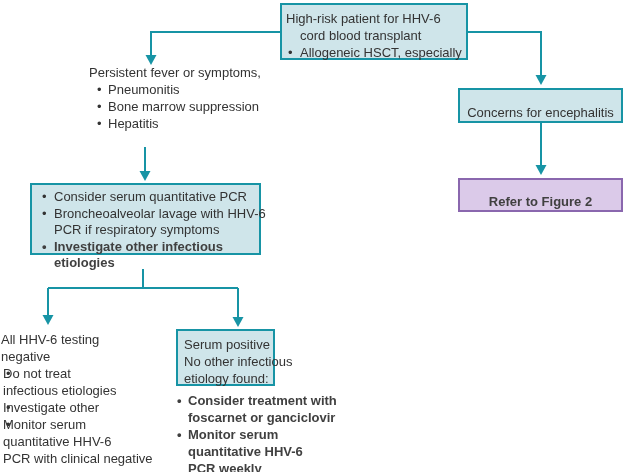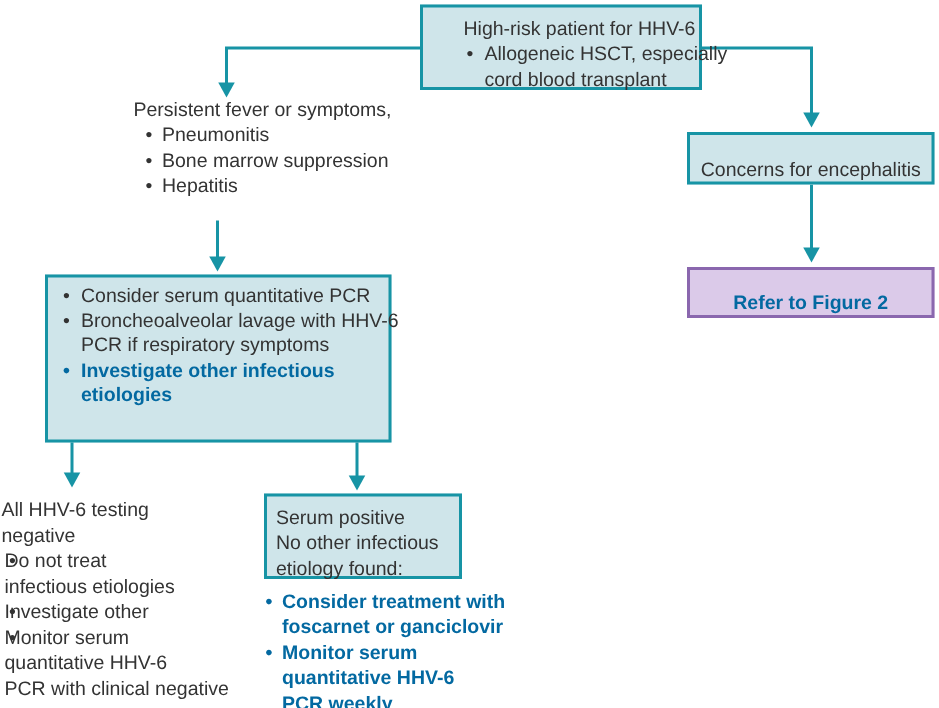--- a/index.html
+++ b/index.html
@@ -10,38 +10,38 @@
   }
   #connectors { position:absolute; left:0; top:0; width:626px; height:472px; }
   .box {
     position:absolute; box-sizing:border-box;
     background:#cfe5ea; border:2px solid #1794a5;
   }
   .box.purple { background:#dbcae9; border-color:#8a67ae; }
   .center-box { display:flex; align-items:flex-end; justify-content:center; text-align:center; }
   .tblock { position:absolute; }
   .tline { white-space:nowrap; }
-  .bold { font-weight:bold; color:#0369a1; }
+  .bold { font-weight:bold; color:#404040; }
   .b { position:relative; }
   .b::before { content:"\2022"; position:absolute; }
   
   .boxlist .b, .boxlist .cont { padding-left:14px; }
   .boxlist .b::before { left:2px; }
   .fever .b, .fever .cont { padding-left:19px; }
   .fever .b::before { left:8px; }
   .neg .b, .neg .cont { padding-left:2px; }
   .neg .b::before { left:5px; }
   .act .b, .act .cont { padding-left:13px; }
   .act .b::before { left:2px; }
   
-  #high-risk-box { left:280px; top:3px; width:188px; height:57px; padding:5px 4px 0 27px; }
-  #workup-box   { left:30px; top:183px; width:231px; height:112px; padding:4px 4px 0 8px; line-height:16.5px; }
+  #high-risk-box { left:280px; top:3px; width:188px; height:57px; padding:5px 4px 0 4px; }
+  #workup-box   { left:30px; top:183px; width:231px; height:72px; padding:4px 4px 0 8px; line-height:16.5px; }
   #concerns-box { left:458px; top:88px;  width:165px; height:35px; }
   #refer-box    { left:458px; top:178px; width:165px; height:34px; }
-  #serum-box    { left:176px; top:329px; width:132px; height:57px; padding:5px 2px 0 6px; }
+  #serum-box    { left:176px; top:329px; width:99px; height:57px; padding:5px 2px 0 6px; }
   #fever-text   { left:89px;  top:64px;  width:210px; }
   #negative-text{ left:1px;   top:331px; width:180px; }
   #actions-text { left:175px; top:392px; width:180px; }
 </style>
 </head>
 <body>
 
 <div id="stage">
 
   <svg id="connectors" viewBox="0 0 626 472" xmlns="http://www.w3.org/2000/svg">
@@ -57,22 +57,22 @@
       <polygon points="535.5,75 546.5,75 541,85"></polygon>
       <polygon points="139.5,171 150.5,171 145,181"></polygon>
       <polygon points="42.5,315 53.5,315 48,325"></polygon>
       <polygon points="232.5,317 243.5,317 238,327"></polygon>
       <polygon points="535.5,165 546.5,165 541,175"></polygon>
     </g>
   </svg>
 
   <div class="box boxlist" id="high-risk-box">
     <div class="tline">High-risk patient for HHV-6</div>
+    <div class="tline cont">cord blood transplant</div>
     <div class="tline b">Allogeneic HSCT, especially</div>
-    <div class="tline cont">cord blood transplant</div>
   </div>
 
   <div class="tblock fever" id="fever-text">
     <div class="tline">Persistent fever or symptoms,</div>
     <div class="tline b">Pneumonitis</div>
     <div class="tline b">Bone marrow suppression</div>
     <div class="tline b">Hepatitis</div>
   </div>
 
   <div class="box center-box" id="concerns-box">

